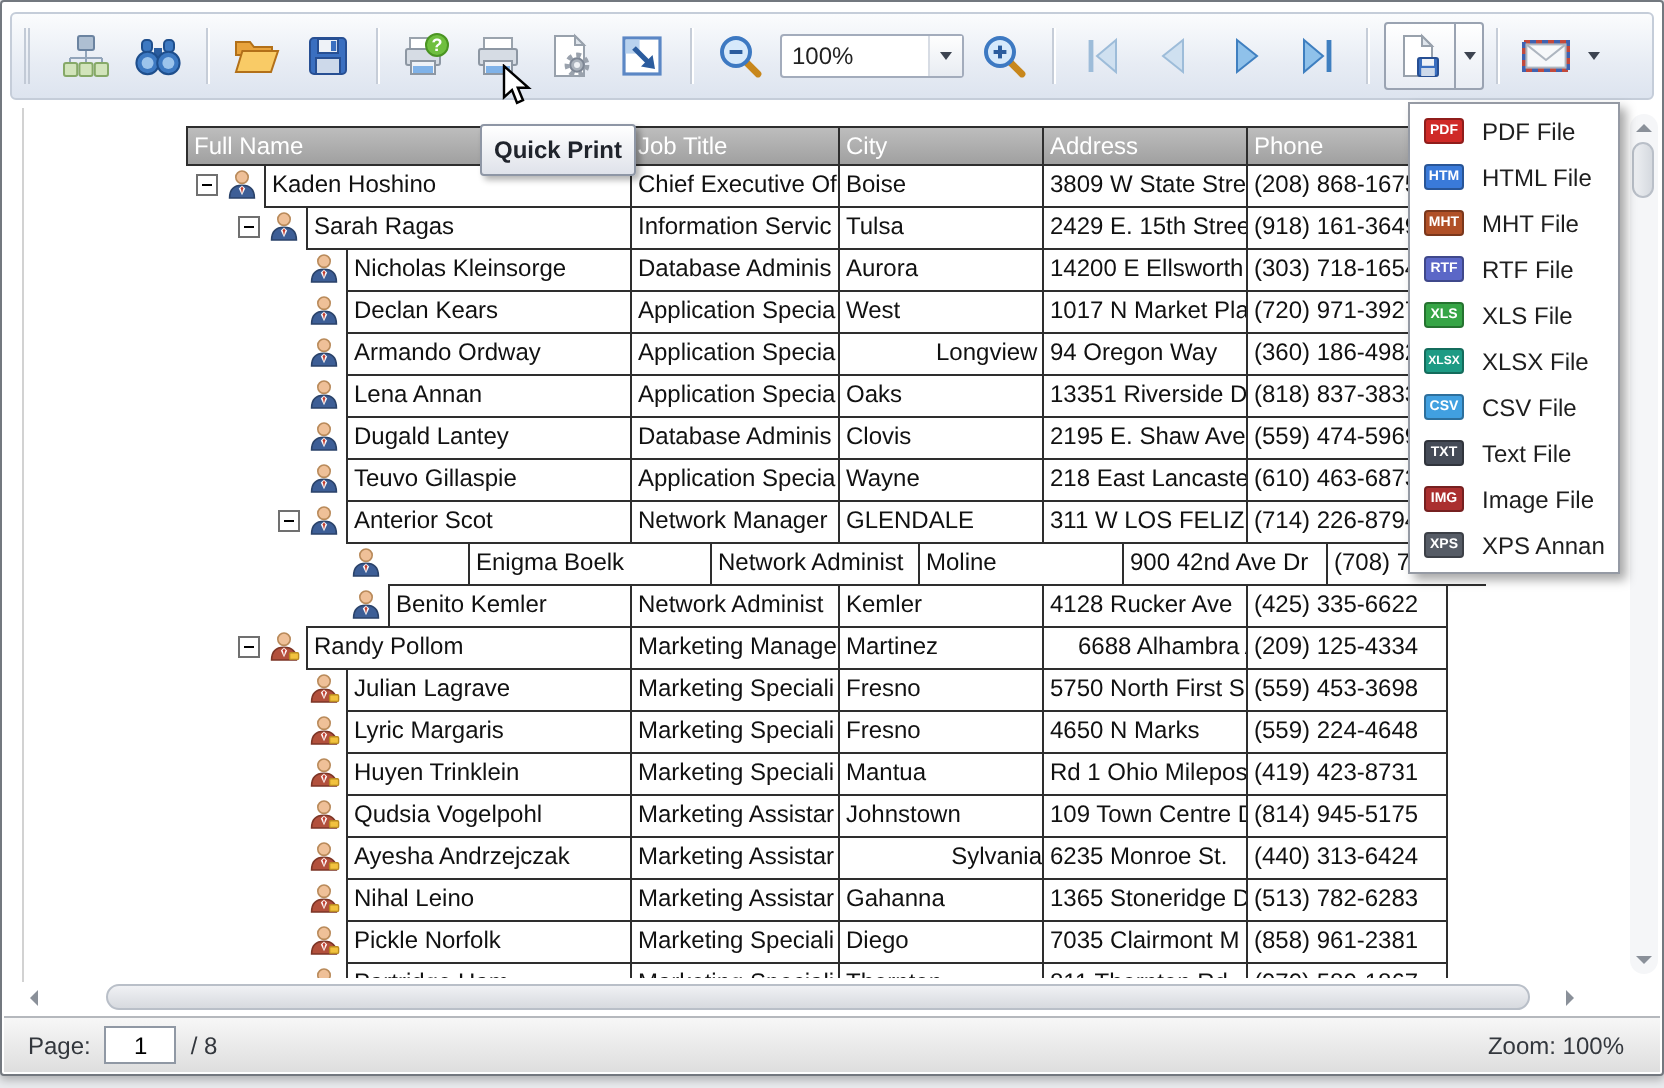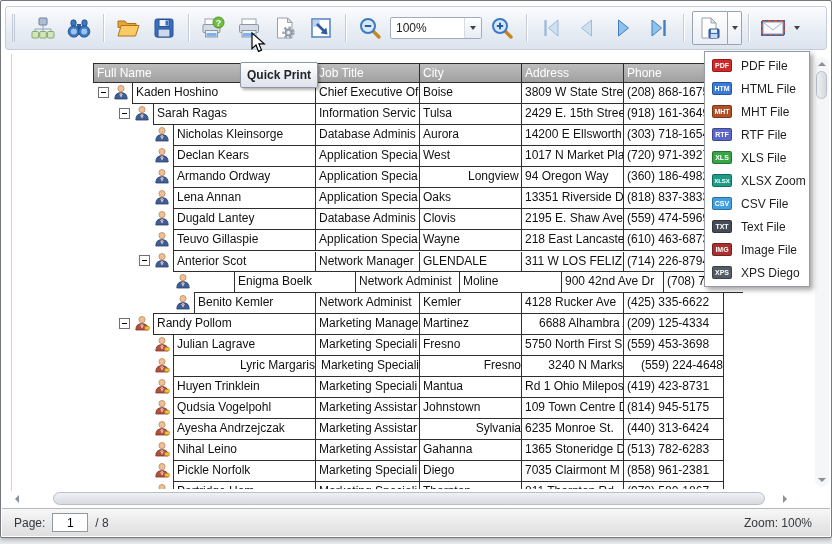--- a/index.html
+++ b/index.html
@@ -404,21 +404,21 @@
           <div class="exp" style="left: 46px;">
             <b></b>
           </div>
           <div class="picon" style="left: 61px;"><svg width="16" height="16" viewBox="0 0 16 16">
               <path d="M1.8 15 Q1.8 8.6 8 8.6 Q14.2 8.6 14.2 15 Z" fill="#3d5e96" stroke="#2a4269" stroke-width="0.8"></path>
               <path d="M8 8.8 L6.4 10.2 L8 13.6 L9.6 10.2 Z" fill="#fff" opacity="0.95"></path>
               <path d="M8 9.1 L7.4 10.1 L8 12.8 L8.6 10.1 Z" fill="#c23b2e"></path>
               <circle cx="8" cy="4.6" r="3.1" fill="#efc098" stroke="#b98a5a" stroke-width="0.8"></circle>
             </svg></div>
           <div class="spacer" style="width: 80px;"></div>
-          <div class="cells" style="width: 551px; align-items: center;">
+          <div class="cells" style="width: 551px;">
             <div class="cell" style="width: 141px;">Anterior Scot</div>
             <div class="cell" style="width: 104px;">Network Manager</div>
             <div class="cell" style="width: 102px;">GLENDALE</div>
             <div class="cell" style="width: 102px;">311 W LOS FELIZ E</div>
             <div class="cell" style="width: 100px;">(714) 226-8794</div>
           </div>
         </div>
         <div class="trow">
           <div class="picon" style="left: 82px;"><svg width="16" height="16" viewBox="0 0 16 16">
               <path d="M1.8 15 Q1.8 8.6 8 8.6 Q14.2 8.6 14.2 15 Z" fill="#3d5e96" stroke="#2a4269" stroke-width="0.8"></path>
@@ -490,25 +490,25 @@
         </div>
         <div class="trow">
           <div class="picon" style="left: 61px;"><svg width="16" height="16" viewBox="0 0 16 16">
               <path d="M1.8 15 Q1.8 8.6 8 8.6 Q14.2 8.6 14.2 15 Z" fill="#b2503c" stroke="#7c3526" stroke-width="0.8"></path>
               <path d="M8 8.8 L6.4 10.2 L8 13.6 L9.6 10.2 Z" fill="#fff" opacity="0.95"></path>
               <path d="M8 9.1 L7.4 10.1 L8 12.8 L8.6 10.1 Z" fill="#c23b2e"></path>
               <circle cx="8" cy="4.6" r="3.1" fill="#efc098" stroke="#b98a5a" stroke-width="0.8"></circle>
               <rect x="10.8" y="11.4" width="4.5" height="3.3" rx="0.6" fill="#f2c23e" stroke="#b98a20" stroke-width="0.7"></rect>
             </svg></div>
           <div class="spacer" style="width: 80px;"></div>
-          <div class="cells" style="width: 551px; text-align: right;">
+          <div class="cells" style="width: 551px;">
             <div class="cell" style="width: 141px;">Lyric Margaris</div>
             <div class="cell" style="width: 104px;">Marketing Speciali</div>
             <div class="cell" style="width: 102px;">Fresno</div>
-            <div class="cell" style="width: 102px;">3240 N Marks</div>
+            <div class="cell" style="width: 102px;">4650 N Marks</div>
             <div class="cell" style="width: 100px;">(559) 224-4648</div>
           </div>
         </div>
         <div class="trow">
           <div class="picon" style="left: 61px;"><svg width="16" height="16" viewBox="0 0 16 16">
               <path d="M1.8 15 Q1.8 8.6 8 8.6 Q14.2 8.6 14.2 15 Z" fill="#b2503c" stroke="#7c3526" stroke-width="0.8"></path>
               <path d="M8 8.8 L6.4 10.2 L8 13.6 L9.6 10.2 Z" fill="#fff" opacity="0.95"></path>
               <path d="M8 9.1 L7.4 10.1 L8 12.8 L8.6 10.1 Z" fill="#c23b2e"></path>
               <circle cx="8" cy="4.6" r="3.1" fill="#efc098" stroke="#b98a5a" stroke-width="0.8"></circle>
               <rect x="10.8" y="11.4" width="4.5" height="3.3" rx="0.6" fill="#f2c23e" stroke="#b98a20" stroke-width="0.7"></rect>
@@ -630,37 +630,37 @@
       <div class="mitem">
         <span class="badge" style="background: rgb(91, 103, 199); font-size: 7px;">RTF</span>
         <span class="mlabel">RTF File</span>
       </div>
       <div class="mitem">
         <span class="badge" style="background: rgb(54, 165, 70); font-size: 7px;">XLS</span>
         <span class="mlabel">XLS File</span>
       </div>
       <div class="mitem">
         <span class="badge" style="background: rgb(29, 155, 132); font-size: 6px;">XLSX</span>
-        <span class="mlabel">XLSX Zoom</span>
+        <span class="mlabel">XLSX File</span>
       </div>
       <div class="mitem">
         <span class="badge" style="background: rgb(65, 160, 224); font-size: 7px;">CSV</span>
         <span class="mlabel">CSV File</span>
       </div>
       <div class="mitem">
         <span class="badge" style="background: rgb(69, 75, 87); font-size: 7px;">TXT</span>
         <span class="mlabel">Text File</span>
       </div>
       <div class="mitem">
         <span class="badge" style="background: rgb(170, 47, 47); font-size: 7px;">IMG</span>
         <span class="mlabel">Image File</span>
       </div>
       <div class="mitem">
         <span class="badge" style="background: rgb(86, 92, 102); font-size: 7px;">XPS</span>
-        <span class="mlabel">XPS Diego</span>
+        <span class="mlabel">XPS Annan</span>
       </div>
     </div>
 
   <div id="vscroll">
     <i class="uarr"></i>
     <div id="vthumb"></div>
     <i class="darr"></i>
   </div>
   <div id="hscroll">
     <i class="larr"></i>

